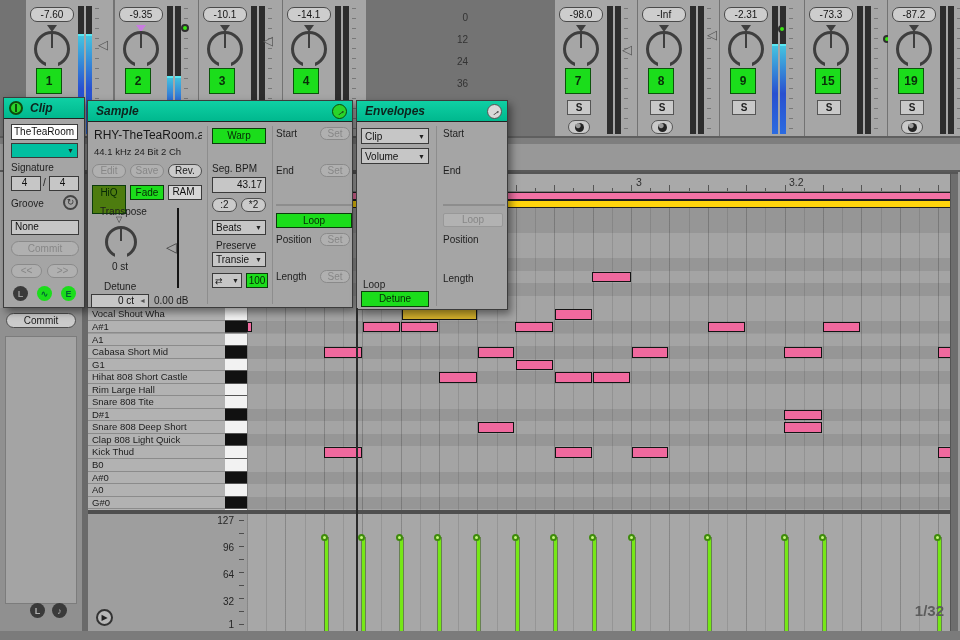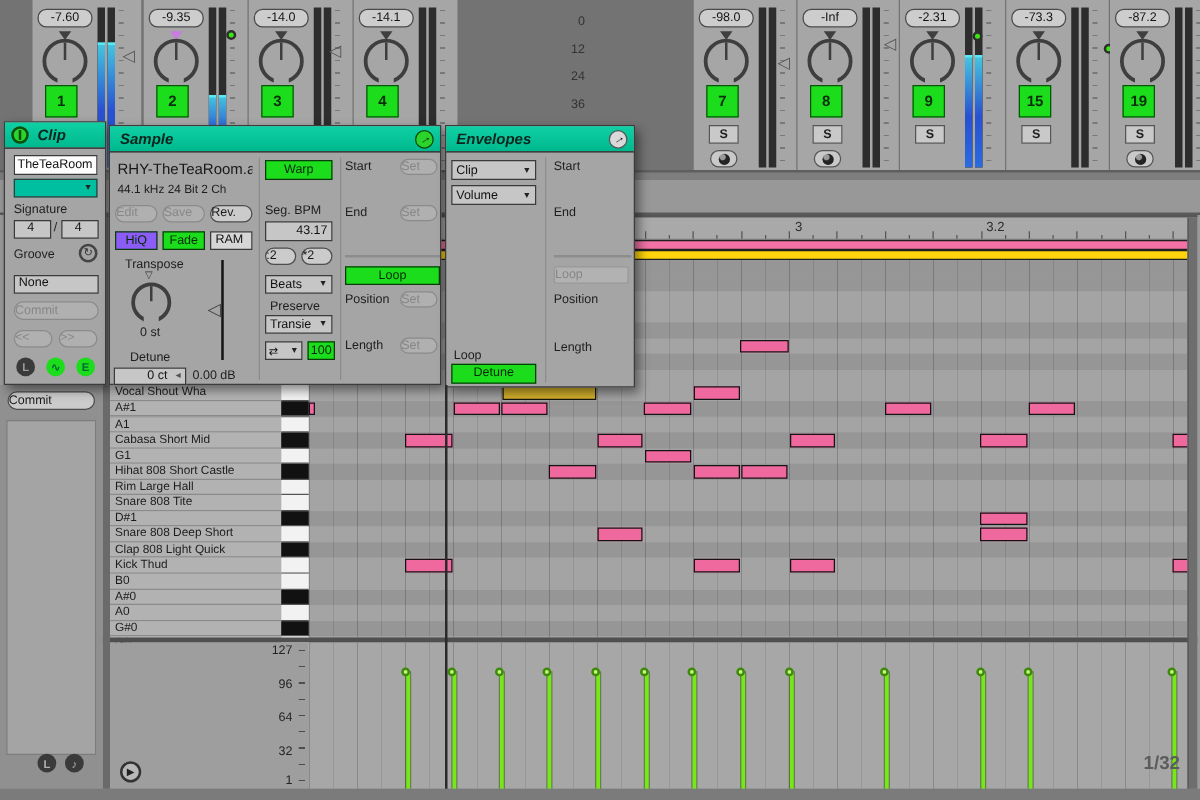--- a/index.html
+++ b/index.html
@@ -35,21 +35,21 @@
   .meter-peak { position:absolute; left:0; width:6px; height:2px; background:#5ae8f2; }
   .tickcol { position:absolute; left:69px; top:8px; width:4px; height:122px;
              background:repeating-linear-gradient(to bottom, #787878 0 1px, transparent 1px 10px); }
   .handle-tri { position:absolute; font-size:13px; color:#555; line-height:13px; }
   .handle-led { position:absolute; width:8px; height:8px; border-radius:50%; background:#3ae614; border:2px solid #2e2e2e; }
   .db-scale-num { position:absolute; width:22px; text-align:right; font-size:10px; color:#333; }
 
   
   .lbl { position:absolute; font-size:10px; color:#1e1e1e; white-space:nowrap; }
   .pill { position:absolute; border:1px solid #8a8a8a; border-radius:8px; background:#b0b0b0;
-          font-size:10px; text-align:left; color:#878787; }
+          font-size:10px; text-align:center; color:#878787; }
   .pill.on { background:#cbcbcb; border-color:#4d4d4d; color:#1a1a1a; }
   .field { position:absolute; background:#c6c6c6; border:1px solid #3a3a3a; font-size:10px;
            text-align:right; padding-right:3px; color:#111; }
   .dropdown { position:absolute; background:#c6c6c6; border:1px solid #3a3a3a; font-size:10px;
               display:flex; justify-content:space-between; align-items:center; padding:0 3px; color:#111; }
   .dd-arrow { font-size:7px; color:#222; }
   .toggle-green { position:absolute; border:1px solid #0b3b0b; font-size:10px; font-weight:normal;
                   text-align:center; color:#062806; }
   .panel { position:absolute; background:#a5a5a5; border:1px solid #3c3c3c;
            box-shadow:3px 4px 8px rgba(0,0,0,0.45); }
@@ -146,21 +146,21 @@
           </div>
           <div class="meter-bar" style="left: 8px;">
             <div class="meter-fill" style="top: 70px; height: 58px; background: linear-gradient(rgb(69, 200, 224), rgb(40, 80, 208) 55%, rgb(43, 107, 224));"></div>
             <div class="meter-peak" style="top: 70px;"></div>
           </div>
         </div>
         <div class="tickcol"></div>
         <div class="handle-led" style="left: 66px; top: 24px;"></div>
       </div>
       <div class="strip" style="left: 199px; width: 83px;">
-        <div class="db-box">-14.0</div>
+        <div class="db-box">-10.1</div>
         <div class="knob-marker" style="border-top: 7px solid rgb(63, 63, 63);"></div>
         <div class="knob">
           <div class="knob-ring"></div>
           <div class="knob-gap" style="background: rgb(166, 166, 166);"></div>
           <div class="knob-ptr"></div>
         </div>
         <div class="num-btn" style="background: rgb(27, 221, 27);">3</div>
         <div class="meter">
           <div class="meter-bar" style="left: 0px;"></div>
           <div class="meter-bar" style="left: 8px;"></div>
@@ -535,21 +535,21 @@
       <div class="hdr-circle" style="left:244px; background:#2ad42a; border:1px solid #0a4a0a;">
         <span class="hdr-arrow">→</span>
         </div>
     </div>
 
     <div class="lbl" style="left:6px; top:27px; width:108px; overflow:hidden; font-size:12px; color:#181818;">RHY-TheTeaRoom.aif</div>
     <div class="lbl" style="left:6px; top:45px; font-size:9.5px;">44.1 kHz 24 Bit 2 Ch</div>
     <div class="pill" style="left:4px; top:63px; width:34px; height:14px; line-height:12px;">Edit</div>
     <div class="pill" style="left:42px; top:63px; width:34px; height:14px; line-height:12px;">Save</div>
     <div class="pill on" style="left:80px; top:63px; width:34px; height:14px; line-height:12px;">Rev.</div>
-    <div class="toggle-green" style="left:4px; top:84px; width:34px; height:15px; line-height:13px; background:#8b5cf6;">HiQ</div>
+    <div class="toggle-green" style="left:4px; top:84px; width:34px; height:29px; line-height:13px; background:#4d7c0f;">HiQ</div>
     <div class="toggle-green" style="left:42px; top:84px; width:34px; height:15px; line-height:13px; background:#1bdd1b;">Fade</div>
     <div class="field" style="left:80px; top:84px; width:34px; height:15px; text-align:center; background:#d6d6d6;">RAM</div>
     <span class="lbl" style="left:12px; top:105px;">Transpose</span>
     <span class="lbl" style="left:28px; top:114px; font-size:8px; color:#333;">▽</span>
     <div class="knob" style="left:17px; top:125px; width:32px; height:32px;">
       <div class="knob-ring"></div>
       <div class="knob-gap" style="background:#a5a5a5; left:10px;"></div>
       <div class="knob-ptr" style="left:15px; height:12px;"></div>
     </div>
     <span class="lbl" style="left:24px; top:160px;">0 st</span>

